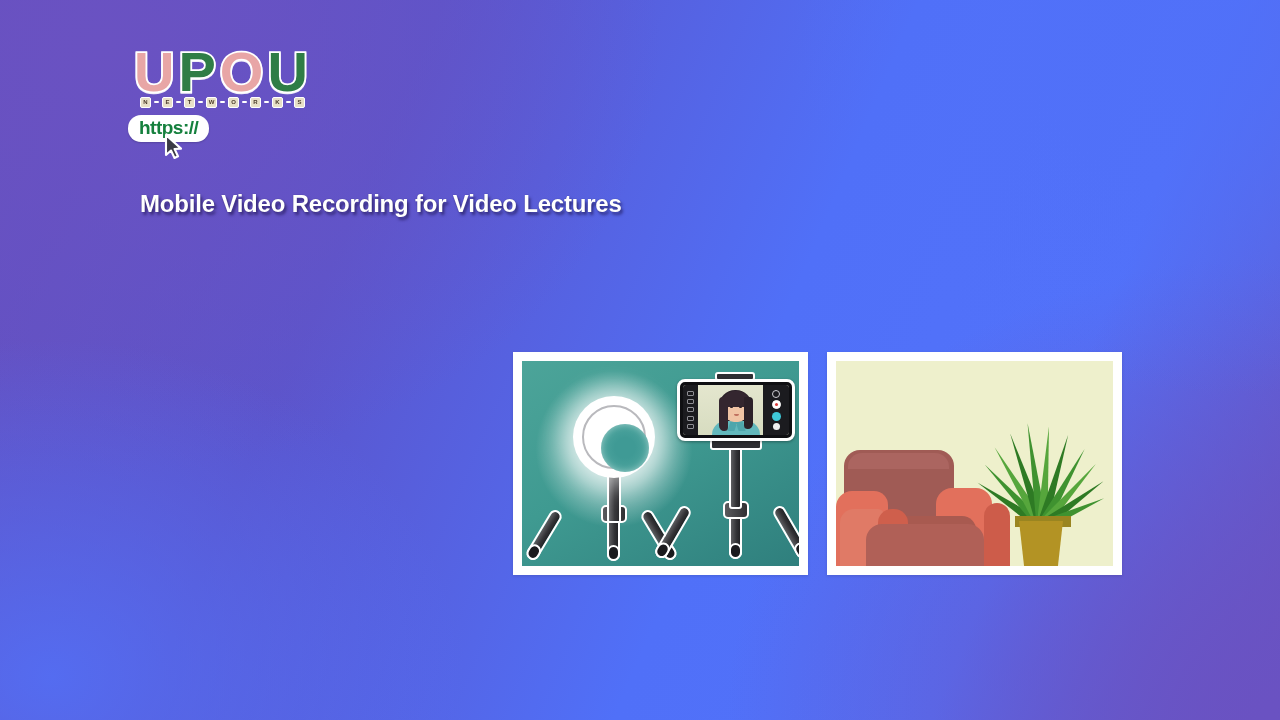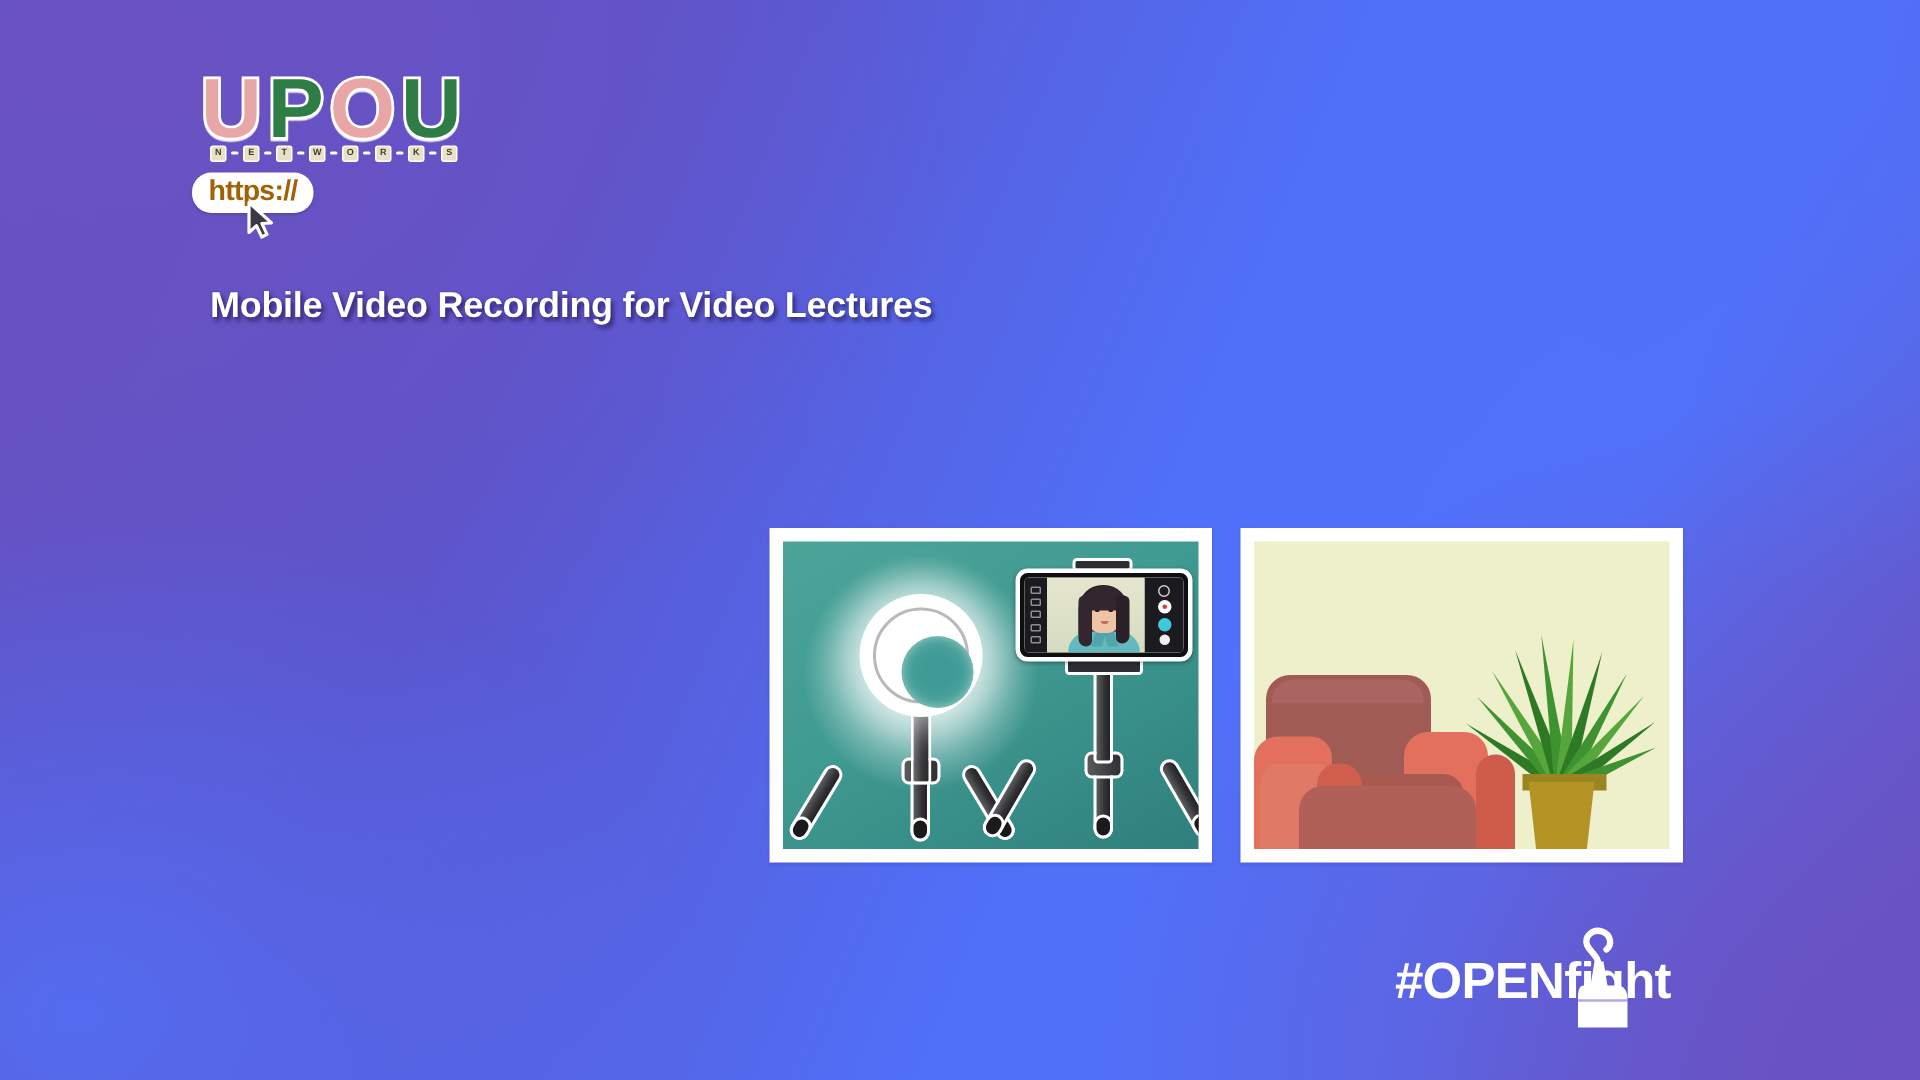--- a/index.html
+++ b/index.html
@@ -50,21 +50,21 @@
   .net-chip {
     width:11px; height:11px; border-radius:2px;
     background:#e8e0c8; border:1.4px solid #ffffff;
     font-size:6px; line-height:9px; text-align:center;
     color:#4a3a2a; font-weight:bold;
   }
   .net-link { width:5px; height:2px; background:#ffffff; border-radius:1px; }
 
   #url-line { display:flex; align-items:center; gap:6px; margin-top:5px; position:relative; }
   #https-pill {
-    background:#ffffff; color:#a16207; font-weight:bold; font-size:19px;
+    background:#ffffff; color:#15803d; font-weight:bold; font-size:19px;
     padding:2px 11px 3px; border-radius:13px; letter-spacing:-.5px;
     box-shadow:0 1px 2px rgba(0,0,0,.18);
   }
   #url-text {
     color:#ffffff; font-weight:bold; font-size:21px; letter-spacing:-.3px;
     text-shadow:0 1px 1px rgba(0,0,0,.18);
   }
   #cursor-arrow { position:absolute; left:36px; top:19px; }
 
   
@@ -401,25 +401,14 @@
           <span class="blade dark" style="transform:translateX(-50%) rotate(54deg); height:76px;"></span>
           <span class="blade" style="transform:translateX(-50%) rotate(66deg); height:68px;"></span>
         </div>
         <div id="pot-rim"></div>
         <div id="pot"></div>
       </div>
 
     </div>
   </div>
 
-  <div id="hashtag">
-    <span id="hashtag-text">#OPENfight</span>
-    <span id="fist-icon">
-      <svg width="60" height="76" viewBox="0 0 60 76">
-        <path d="M30 30 C30 22 24 20 22 15 C20 9 26 4 32 6 C38 8 39 15 35 18" fill="none" stroke="#ffffff" stroke-width="4.2" stroke-linecap="round"></path>
-        <path d="M27 26 L33 26 L36 44 L24 44 Z" fill="#ffffff"></path>
-        <path d="M20 42 L42 42 C47 42 49 46 49 51 L49 70 L16 70 L16 50 C16 45 17 42 20 42 Z" fill="#ffffff"></path>
-        <path d="M16 52 L49 52" stroke="#7b63c9" stroke-width="1.6" opacity=".55"></path>
-      </svg>
-    </span>
-  </div>
 
 </div>
 
 </body></html>

